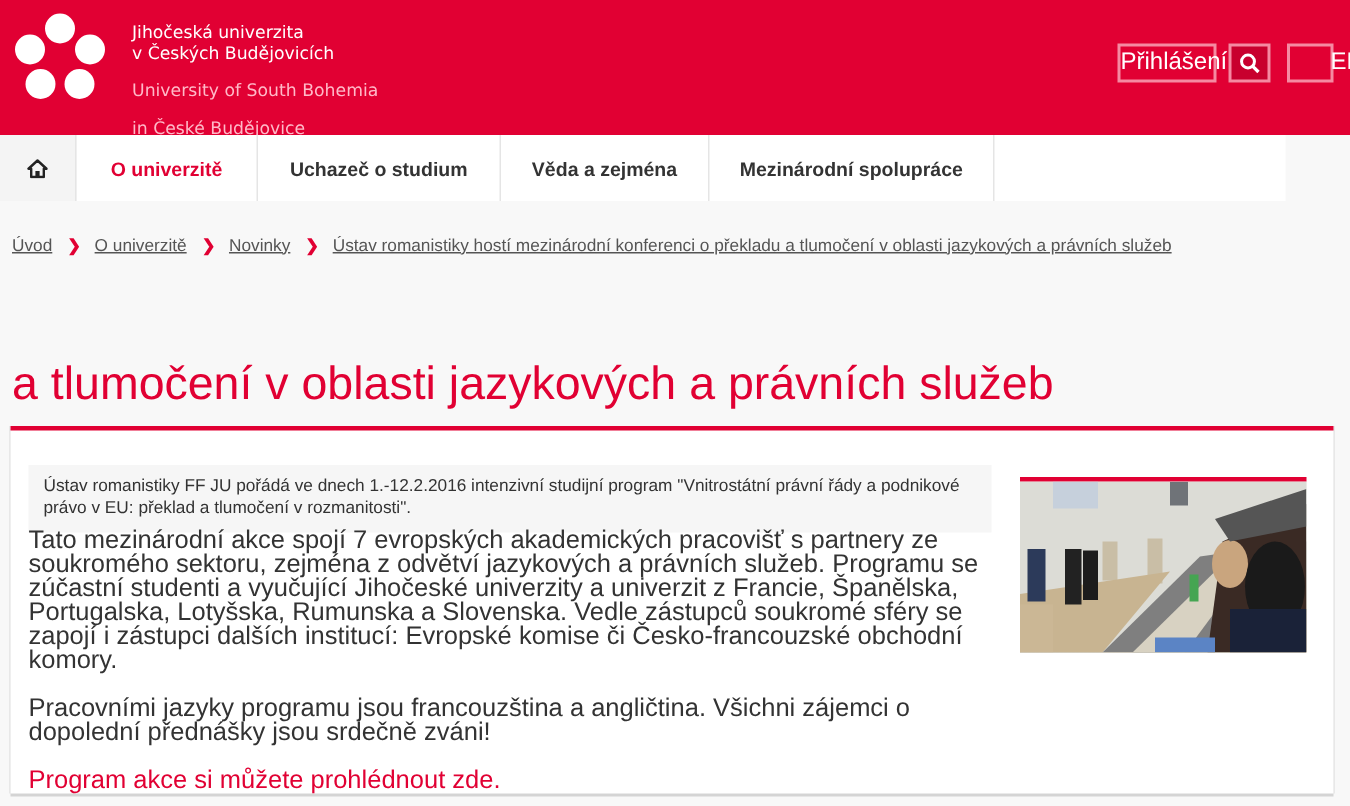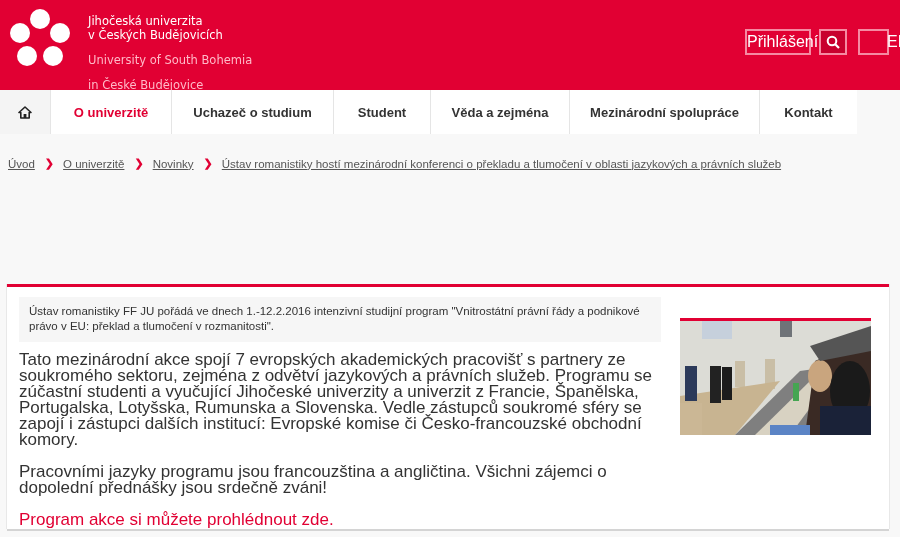--- a/index.html
+++ b/index.html
@@ -63,21 +63,21 @@
       font-size: 31px; line-height: 38px; color: #e10033; font-weight: normal;
     }
 
     
     .card {
       position: absolute; left: 7px; top: 284px; width: 882px; height: 245px;
       background: #fff; border-top: 3px solid #e10033;
       box-shadow: 0 2px 0 #d4d4d4, 1px 0 0 #e8e8e8, -1px 0 0 #e8e8e8;
     }
     .perex {
-      position: absolute; left: 12px; top: 10px; width: 642px; height: 45px;
+      position: absolute; left: 12px; top: 23px; width: 642px; height: 45px;
       background: #f6f6f6; padding: 7px 10px;
       font-size: 11.5px; line-height: 15px; color: #333;
     }
     .body-text {
       position: absolute; left: 12px; top: 65px; width: 640px;
       font-size: 17px; line-height: 16px; color: #333;
     }
     .body-text p { margin-bottom: 16px; }
     .body-text .link { color: #e10033; cursor: pointer; }
 
@@ -116,38 +116,37 @@
 
 <div class="nav">
   <div class="nav-item home">
     <svg width="14" height="13" viewBox="0 0 14 13">
       <path d="M7 1 L1 6.5 L2.8 6.5 L2.8 12 L11.2 12 L11.2 6.5 L13 6.5 Z" fill="none" stroke="#222" stroke-width="1.6" stroke-linejoin="round"></path>
       <rect x="5.6" y="8" width="2.8" height="4" fill="#222"></rect>
     </svg>
   </div>
   <div class="nav-item active" style="width:121px;">O univerzitě</div>
   <div class="nav-item" style="width:162px;">Uchazeč o studium</div>
-  <div class="nav-item" style="width:97px;">Student</div>
   <div class="nav-item" style="width:139px;">Věda a zejména</div>
   <div class="nav-item" style="width:190px;">Mezinárodní spolupráce</div>
-  <div class="nav-item" style="width:97px; border-right:none;">Kontakt</div>
 </div>
 
 <div class="breadcrumb">
   <a>Úvod</a>
   <span class="sep">❯</span>
   <a>O univerzitě</a>
   <span class="sep">❯</span>
   <a>Novinky</a>
   <span class="sep">❯</span>
   <a>Ústav romanistiky hostí mezinárodní konferenci o překladu a tlumočení v oblasti jazykových a právních služeb</a>
 </div>
 
 <h1 class="page-title">
   <br>
+  <span>a tlumočení v oblasti jazykových a právních služeb</span>
 </h1>
 
 <div class="card">
   <div class="perex">Ústav romanistiky FF JU pořádá ve dnech 1.-12.2.2016 intenzivní studijní program "Vnitrostátní právní řády a podnikové právo v EU: překlad a tlumočení v rozmanitosti".</div>
   <div class="body-text">
     <p>Tato mezinárodní akce spojí 7 evropských akademických pracovišť s partnery ze soukromého sektoru, zejména z odvětví jazykových a právních služeb. Programu se zúčastní studenti a vyučující Jihočeské univerzity a univerzit z Francie, Španělska, Portugalska, Lotyšska, Rumunska a Slovenska. Vedle zástupců soukromé sféry se zapojí i zástupci dalších institucí: Evropské komise či Česko-francouzské obchodní komory.</p>
     <p>Pracovními jazyky programu jsou francouzština a angličtina. Všichni zájemci o dopolední přednášky jsou srdečně zváni!</p>
     <p class="link">Program akce si můžete prohlédnout zde.</p>
   </div>
   <div class="photo">

